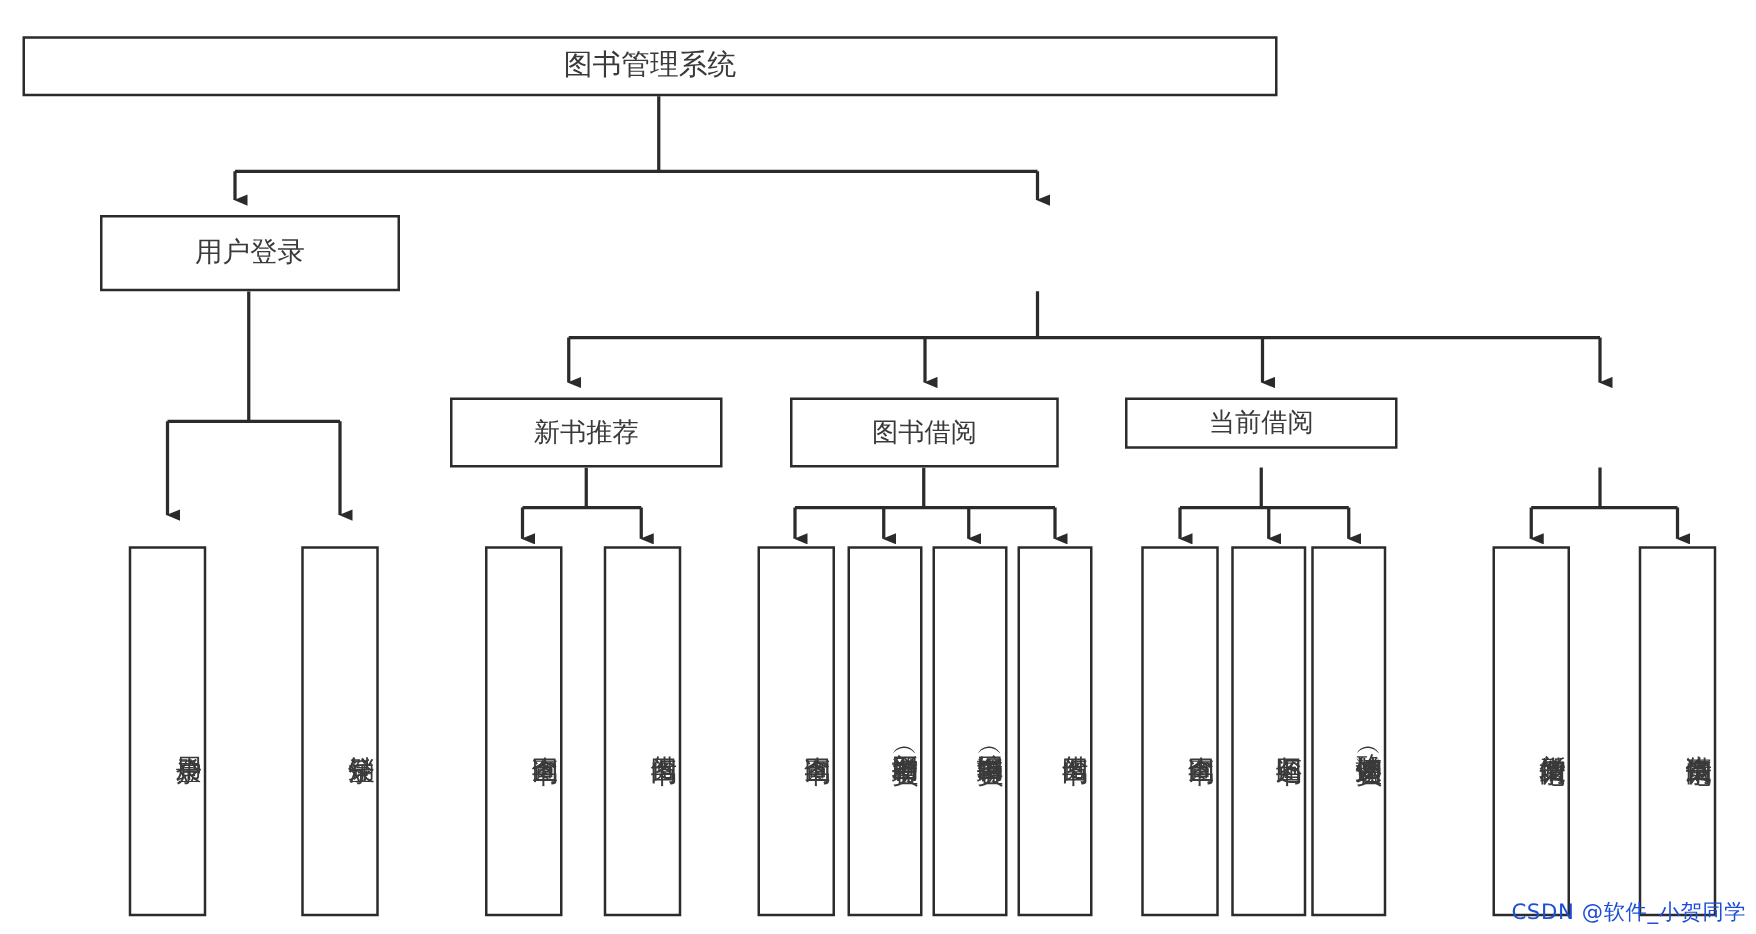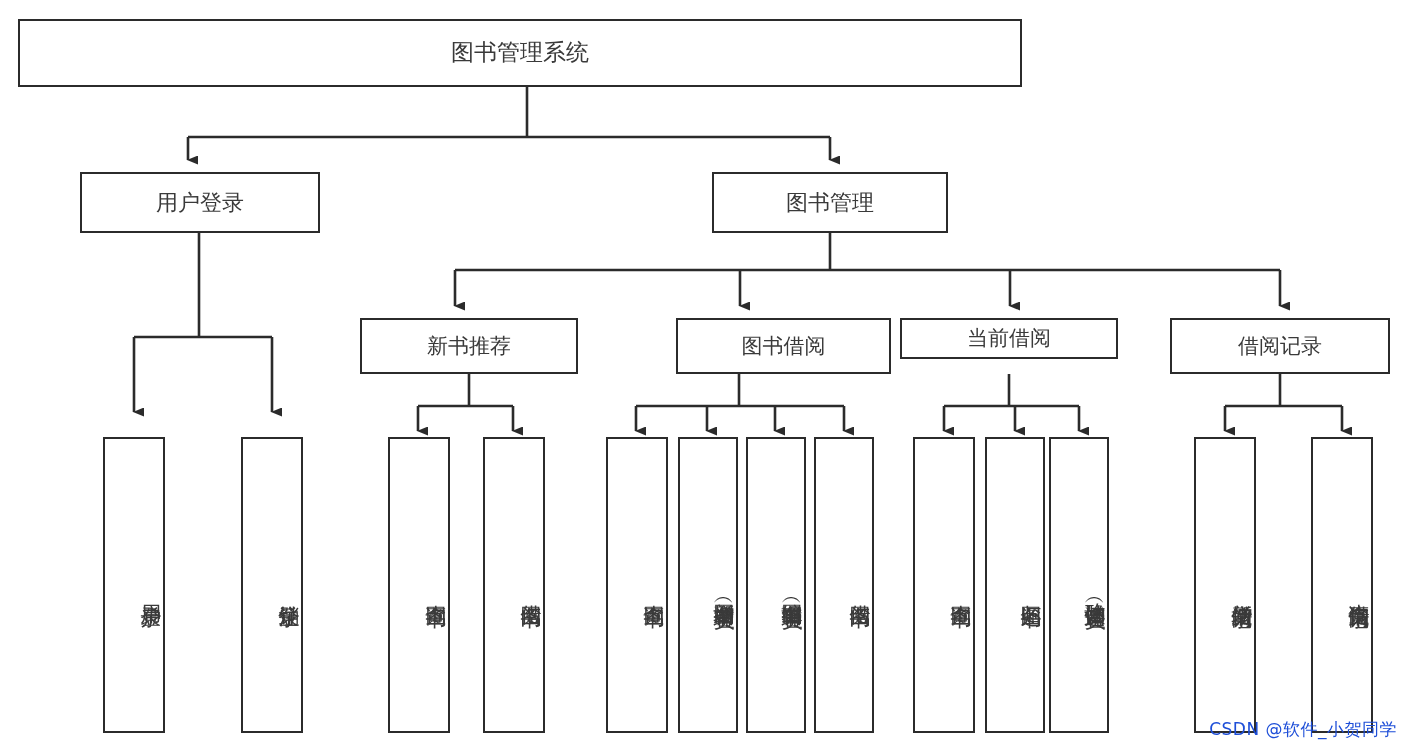--- a/index.html
+++ b/index.html
@@ -119,42 +119,36 @@
       <path d="M1015,406 L1015,431" marker-end="url(#arrow)"></path>
       <path d="M1079,406 L1079,431" marker-end="url(#arrow)"></path>
 
       <path d="M1280,374 L1280,406"></path>
       <path d="M1225,406 L1342,406"></path>
       <path d="M1225,406 L1225,431" marker-end="url(#arrow)"></path>
       <path d="M1342,406 L1342,431" marker-end="url(#arrow)"></path>
     </g>
   </svg>
 
-  <div class="node root" style="left:18px; top:19px; width:1004px; height:68px;">
+  <div class="node root" style="left:18px; top:29px; width:1004px; height:48px;">
     <span>图书管理系统</span>
   </div>
 
   <div class="node level1" style="left:80px; top:172px; width:240px; height:61px;">
     <span>用户登录</span>
   </div>
-  <div class="node level1" style="left:712px; top:172px; width:236px; height:61px;">
-    <span>图书管理</span>
-  </div>
 
   <div class="node level2" style="left:360px; top:318px; width:218px; height:56px;">
     <span>新书推荐</span>
   </div>
-  <div class="node level2" style="left:632px; top:318px; width:215px; height:56px;margin-left:44px;">
+  <div class="node level2" style="left:632px; top:318px; width:215px; height:56px;">
     <span>图书借阅</span>
   </div>
   <div class="node level2" style="left:900px; top:318px; width:218px; height:41px;">
     <span>当前借阅</span>
-  </div>
-  <div class="node level2" style="left:1170px; top:318px; width:220px; height:56px;">
-    <span>借阅记录</span>
   </div>
 
   <div class="node leaf" style="left:103px; top:437px; width:62px; height:296px;">
     <span class="vtext">用户登录</span>
   </div>
   <div class="node leaf" style="left:241px; top:437px; width:62px; height:296px;">
     <span class="vtext">注销登录</span>
   </div>
 
   <div class="node leaf" style="left:388px; top:437px; width:62px; height:296px;">

